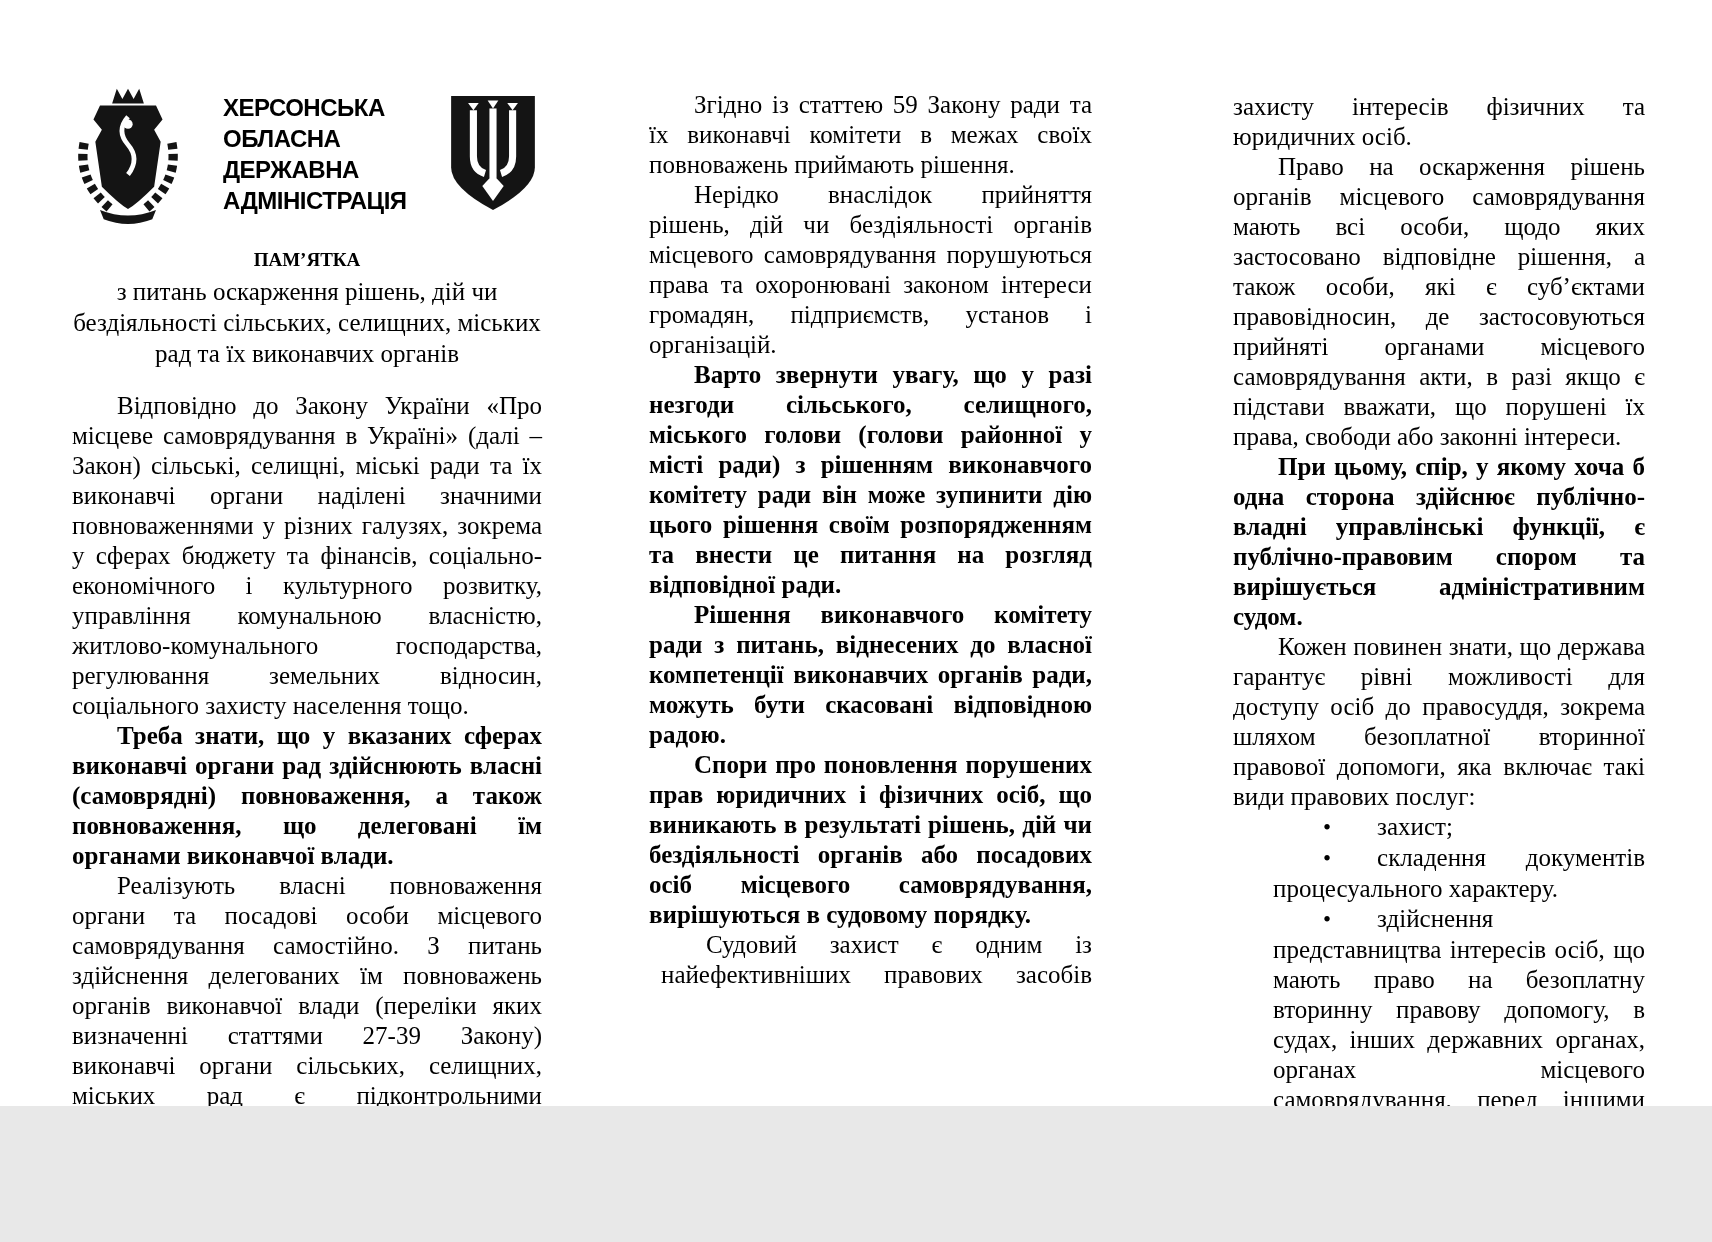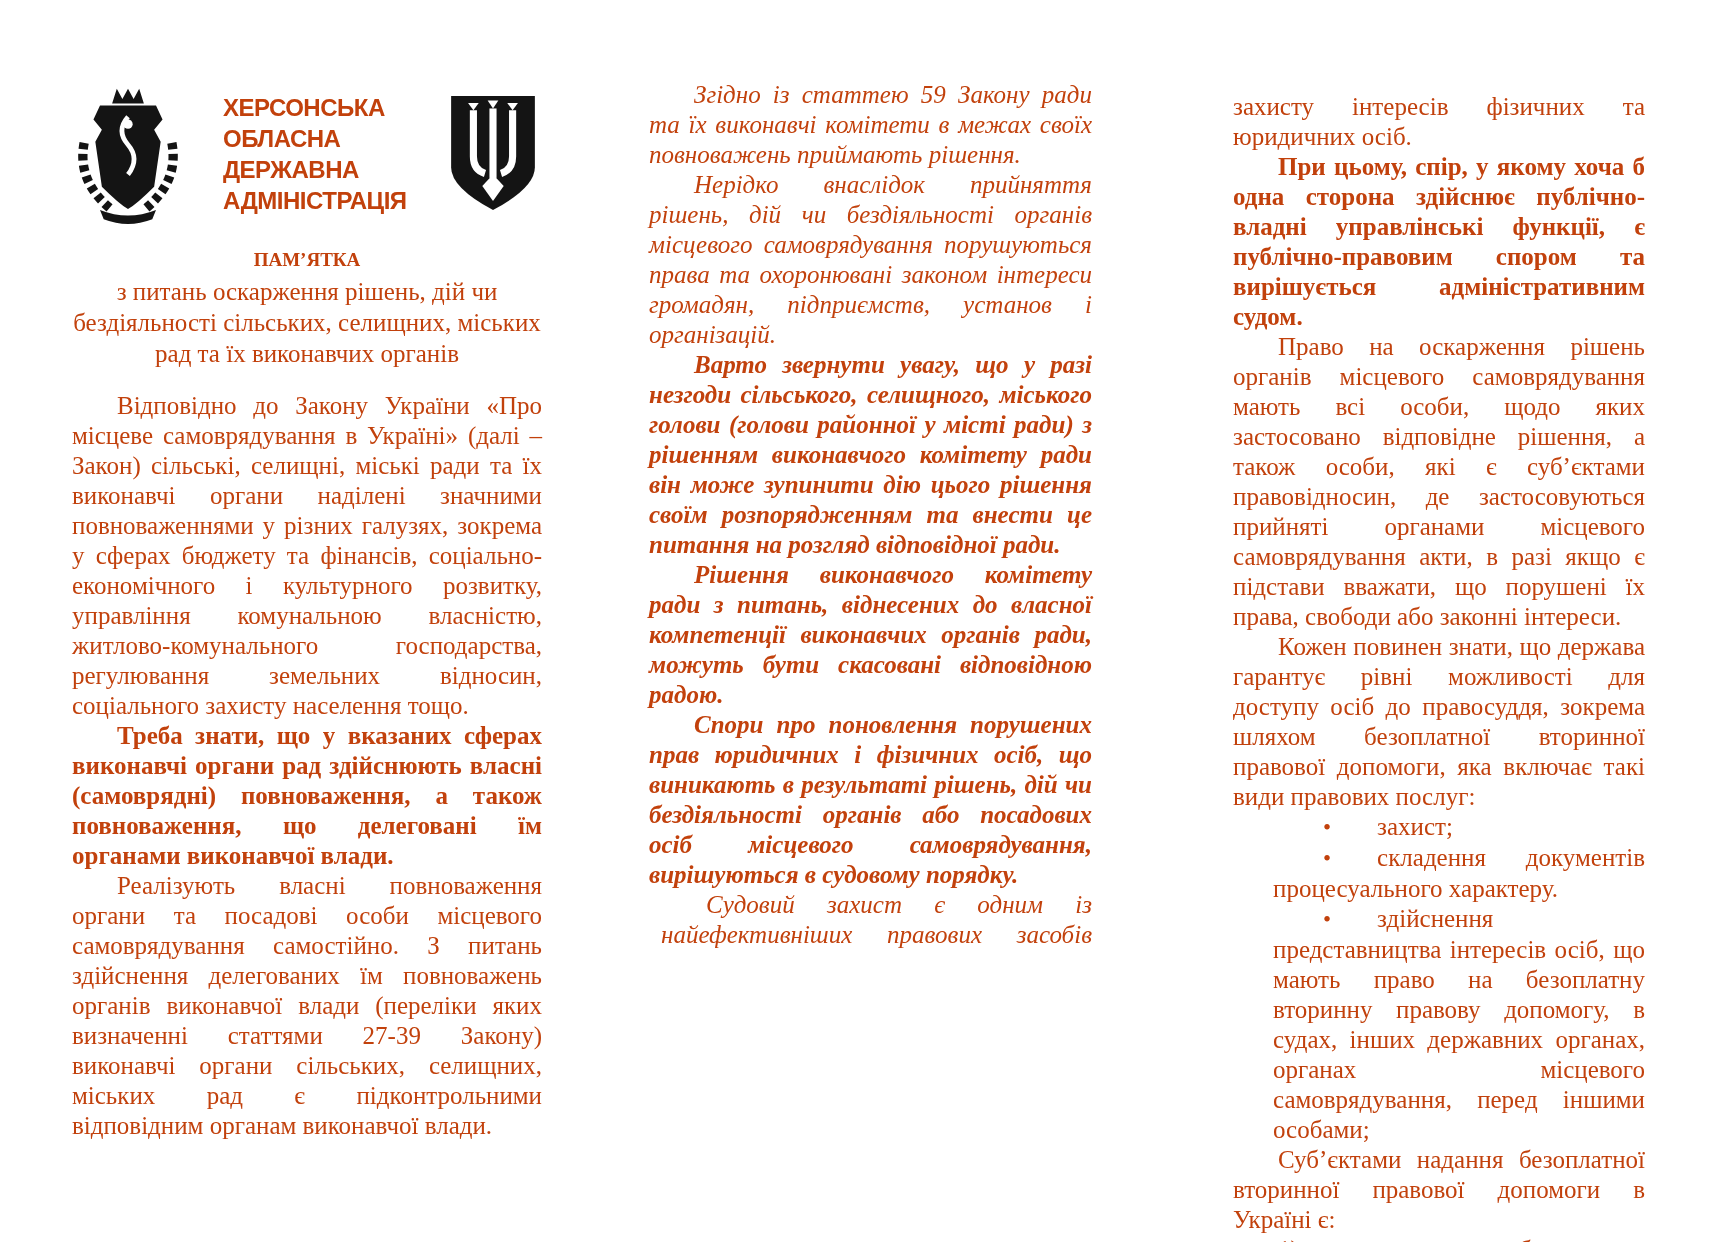--- a/index.html
+++ b/index.html
@@ -1,31 +1,31 @@
 <!DOCTYPE html>
 <html lang="uk"><head>
 <meta charset="utf-8">
 <style>
   html,body { margin:0; padding:0; background:#e8e8e8; }
   .page {
     position:relative;
-    width:1712px; height:1242px;
+    width:1712px; height:1106px;
     background:#ffffff;
-    color:#c2410c;
+    color:#000000;
     font-family:"Liberation Serif", serif;
     overflow:hidden;
   }
   .col {
     position:absolute;
     font-size:25px;
     line-height:30px;
     text-align:justify;
   }
   .col1 { left:72px;  top:84px;  width:470px; }
-  .col2 { left:649px; top:80px;  width:443px;font-style:italic; }
+  .col2 { left:649px; top:90px;  width:443px; }
   .col3 { left:1233px;top:92px;  width:412px; }
 
   .para { margin:0; text-indent:45px; }
   .para.noindent { text-indent:0; }
   .para.bold { font-weight:bold; }
   .para.justify-last { text-align-last:justify;margin-left:12px; }
 
   
   .org-header {
     display:flex;
@@ -129,22 +129,22 @@
     <p class="para">Згідно із статтею 59 Закону ради та їх виконавчі комітети в межах своїх повноважень приймають рішення.</p>
     <p class="para">Нерідко внаслідок прийняття рішень, дій чи бездіяльності органів місцевого самоврядування порушуються права та охоронювані законом інтереси громадян, підприємств, установ і організацій.</p>
     <p class="para bold">Варто звернути увагу, що у разі незгоди сільського, селищного, міського голови (голови районної у місті ради) з рішенням виконавчого комітету ради він може зупинити дію цього рішення своїм розпорядженням та внести це питання на розгляд відповідної ради.</p>
     <p class="para bold">Рішення виконавчого комітету ради з питань, віднесених до власної компетенції виконавчих органів ради, можуть бути скасовані відповідною радою.</p>
     <p class="para bold">Спори про поновлення порушених прав юридичних і фізичних осіб, що виникають в результаті рішень, дій чи бездіяльності органів або посадових осіб місцевого самоврядування, вирішуються в судовому порядку.</p>
     <p class="para justify-last">Судовий захист є одним із найефективніших правових засобів</p>
   </div>
 
   <div class="col col3">
     <p class="para noindent">захисту інтересів фізичних та юридичних осіб.</p>
+    <p class="para">Право на оскарження рішень органів місцевого самоврядування мають всі особи, щодо яких застосовано відповідне рішення, а також особи, які є суб’єктами правовідносин, де застосовуються прийняті органами місцевого самоврядування акти, в разі якщо є підстави вважати, що порушені їх права, свободи або законні інтереси.</p>
     <p class="para bold">При цьому, спір, у якому хоча б одна сторона здійснює публічно-владні управлінські функції, є публічно-правовим спором та вирішується адміністративним судом.</p>
-    <p class="para">Право на оскарження рішень органів місцевого самоврядування мають всі особи, щодо яких застосовано відповідне рішення, а також особи, які є суб’єктами правовідносин, де застосовуються прийняті органами місцевого самоврядування акти, в разі якщо є підстави вважати, що порушені їх права, свободи або законні інтереси.</p>
     <p class="para">Кожен повинен знати, що держава гарантує рівні можливості для доступу осіб до правосуддя, зокрема шляхом безоплатної вторинної правової допомоги, яка включає такі види правових послуг:</p>
 
     <p class="bullet-item"><span class="bullet-dot">•</span><span>захист;</span></p>
 
     <p class="bullet-item"><span class="bullet-dot">•</span><span>складення документів процесуального характеру.</span></p>
 
     <p class="bullet-item"><span class="bullet-dot">•</span><span>здійснення представництва інтересів осіб, що мають право на безоплатну вторинну правову допомогу, в судах, інших державних органах, органах місцевого самоврядування, перед іншими особами;</span></p>
 
     <p class="para">Суб’єктами надання безоплатної вторинної правової допомоги в Україні є:</p>
     <p class="para">1) центри з надання безоплатної вторинної правової допомоги;</p>

